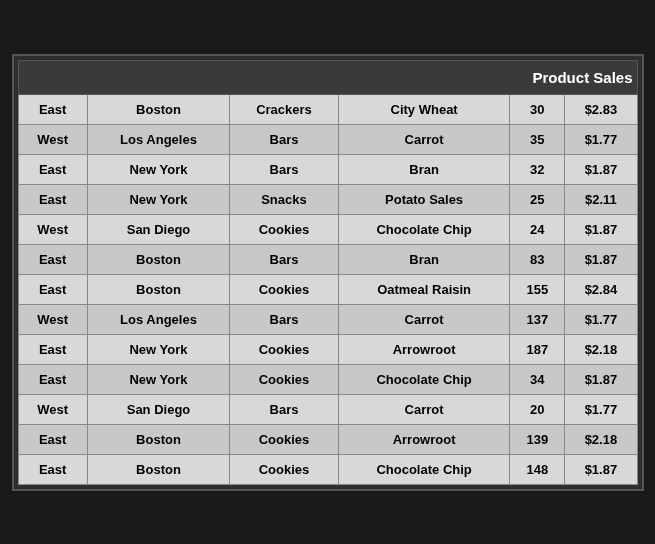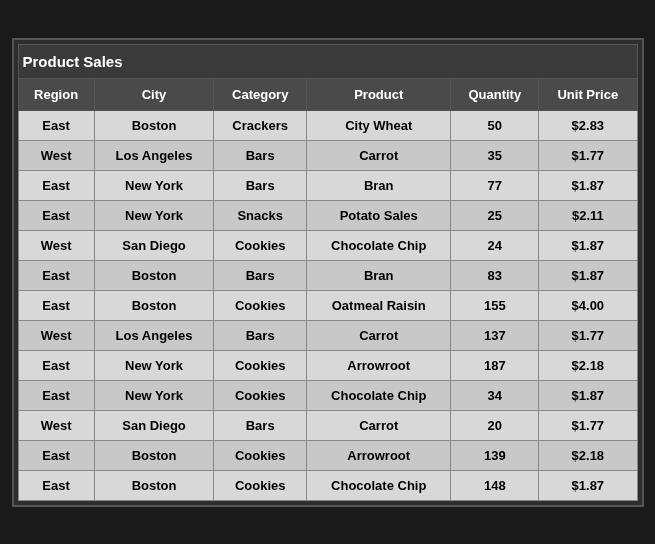--- a/index.html
+++ b/index.html
@@ -24,21 +24,21 @@
     }
 
     table {
       border-collapse: collapse;
       width: 620px;
     }
 
     .table-title {
       background-color: #3a3a3a;
       color: #ffffff;
-      text-align: left;
+      text-align: right;
       font-weight: bold;
       font-size: 15px;
       padding: 8px 4px;
       border: 1px solid #555;
     }
 
     thead tr th {
       background-color: #4a4a4a;
       color: #ffffff;
       font-weight: bold;
@@ -67,52 +67,44 @@
   </style>
 </head>
 <body>
 
 <div class="table-container">
   <table>
     <thead>
       <tr>
         <th colspan="6" class="table-title">Product Sales</th>
       </tr>
-      <tr id="header-row">
-      <th>Region</th>
-          <th>City</th>
-          <th>Category</th>
-          <th>Product</th>
-          <th>Quantity</th>
-          <th>Unit Price</th>
-        </tr>
     </thead>
     <tbody id="table-body">
     <tr>
           <td>East</td>
           <td>Boston</td>
           <td>Crackers</td>
           <td>City Wheat</td>
-          <td>50</td>
+          <td>30</td>
           <td>$2.83</td>
         </tr>
         <tr>
           <td>West</td>
           <td>Los Angeles</td>
           <td>Bars</td>
           <td>Carrot</td>
           <td>35</td>
           <td>$1.77</td>
         </tr>
         <tr>
           <td>East</td>
           <td>New York</td>
           <td>Bars</td>
           <td>Bran</td>
-          <td>77</td>
+          <td>32</td>
           <td>$1.87</td>
         </tr>
         <tr>
           <td>East</td>
           <td>New York</td>
           <td>Snacks</td>
           <td>Potato Sales</td>
           <td>25</td>
           <td>$2.11</td>
         </tr>
@@ -131,21 +123,21 @@
           <td>Bran</td>
           <td>83</td>
           <td>$1.87</td>
         </tr>
         <tr>
           <td>East</td>
           <td>Boston</td>
           <td>Cookies</td>
           <td>Oatmeal Raisin</td>
           <td>155</td>
-          <td>$4.00</td>
+          <td>$2.84</td>
         </tr>
         <tr>
           <td>West</td>
           <td>Los Angeles</td>
           <td>Bars</td>
           <td>Carrot</td>
           <td>137</td>
           <td>$1.77</td>
         </tr>
         <tr>

